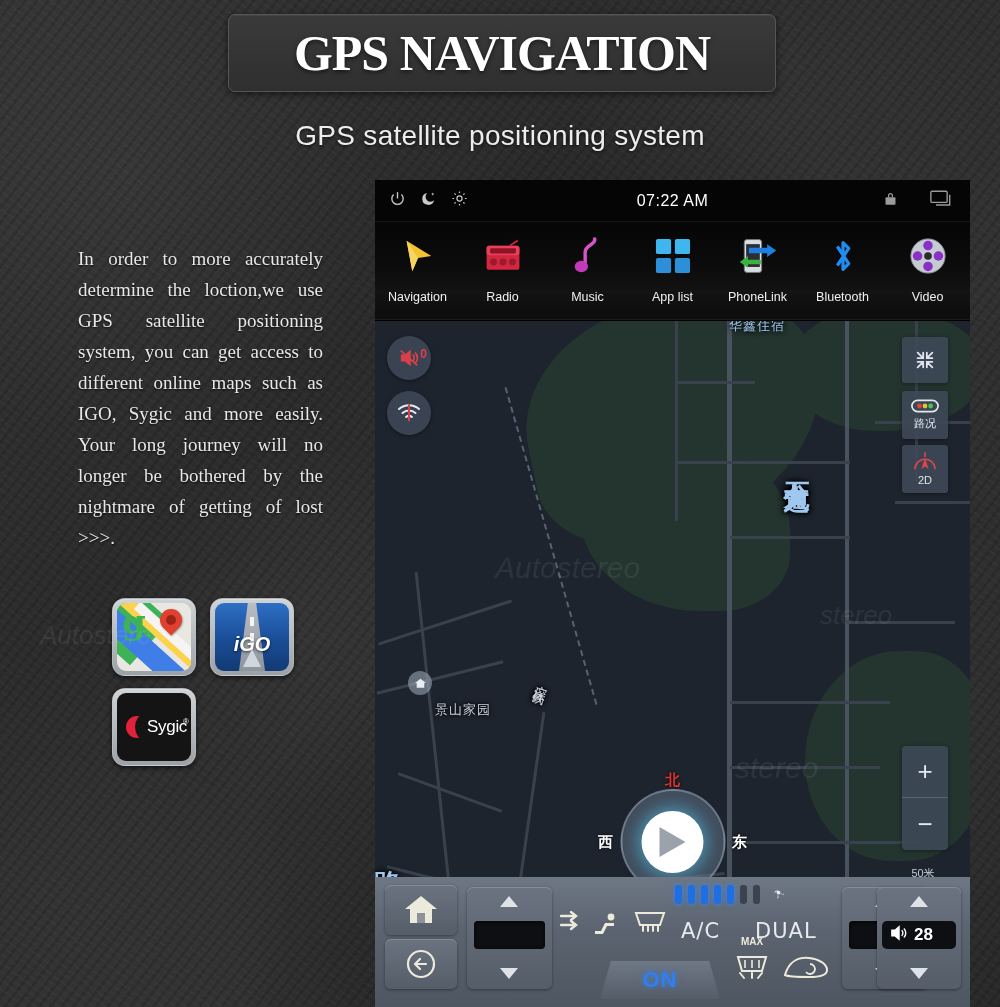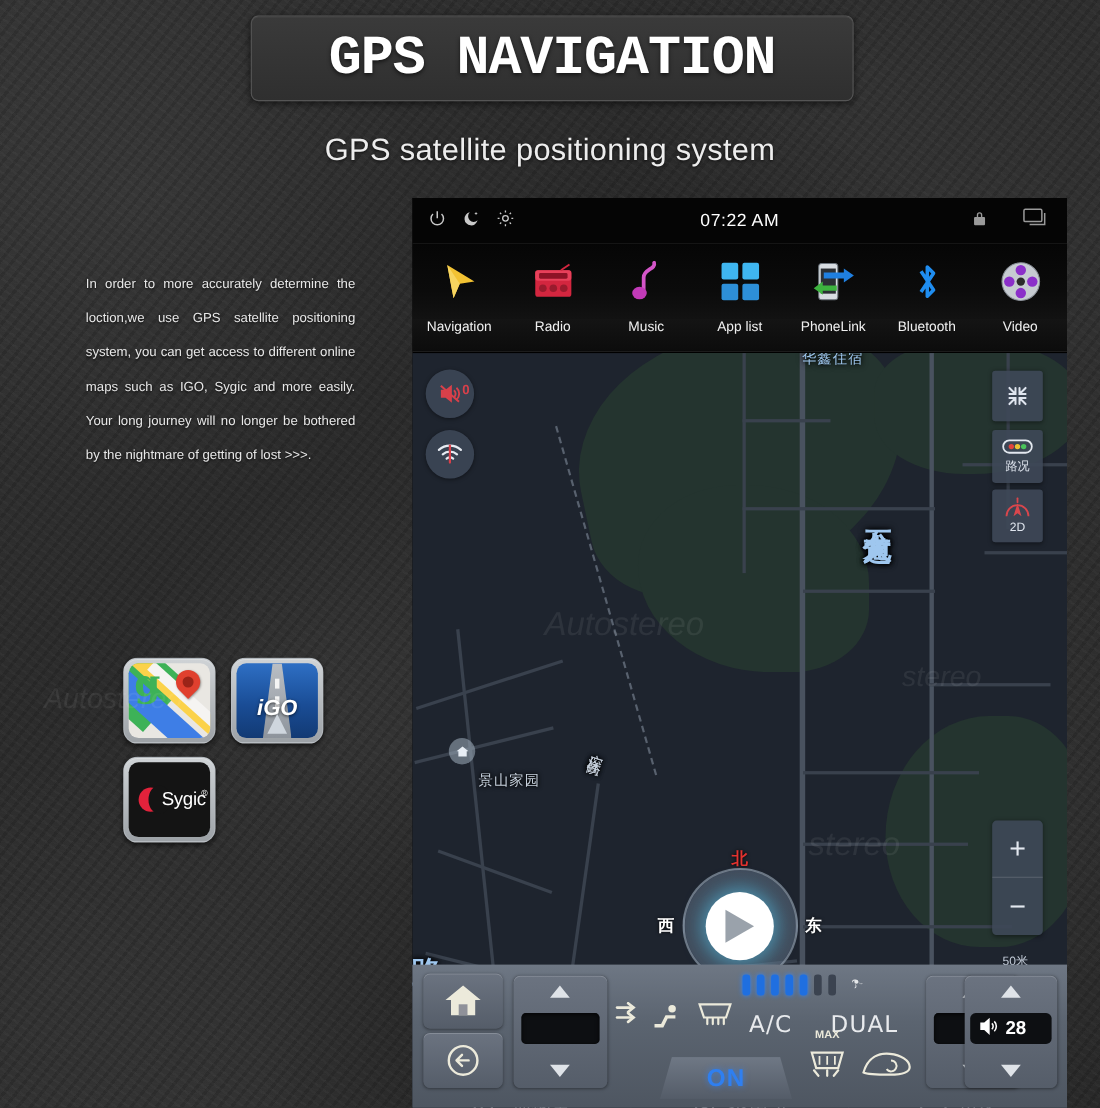--- a/index.html
+++ b/index.html
@@ -34,35 +34,36 @@
   
   .banner{
     position:absolute; left:228px; top:14px; width:548px; height:78px;
     background:linear-gradient(180deg,#3a3a3a,#2f2f2f);
     border:1px solid #555; border-radius:7px;
     box-shadow:0 2px 7px rgba(0,0,0,.55), inset 0 1px 0 rgba(255,255,255,.06);
     display:flex; align-items:center; justify-content:center;
   }
   .banner-title{
     color:#fff; font-size:50px; font-weight:bold; letter-spacing:-1px;
-    font-family:Liberation Mono, monospace;
+    font-family:Liberation Serif, serif;
     text-shadow:0 2px 4px rgba(0,0,0,.6);
   }
   .subtitle{
     position:absolute; left:0; top:120px; width:1000px; text-align:center;
     color:#ededed; font-size:28px; letter-spacing:.3px;
     text-shadow:0 1px 3px rgba(0,0,0,.7);
   }
 
   
   .desc{
     position:absolute; left:78px; top:243px; width:245px;
-    color:#e8e8e8; font-size:12px; line-height:31px;
+    color:#e8e8e8; font-size:19px; line-height:31px;
     text-align:justify; text-align-last:left;
     text-shadow:0 1px 2px rgba(0,0,0,.8);
+    font-family:Liberation Serif, serif;
   }
   .app-grid{
     position:absolute; left:112px; top:598px;
     display:grid; grid-template-columns:90px 90px; grid-template-rows:82px 82px; gap:8px;
   }
   .app-tile{
     width:84px; height:78px; border-radius:13px; position:relative; overflow:hidden;
     border:1px solid rgba(190,195,200,.55);
     box-shadow:0 2px 5px rgba(0,0,0,.6), inset 0 1px 0 rgba(255,255,255,.25);
     background:linear-gradient(180deg,#cfd3d6,#9ca1a6);

